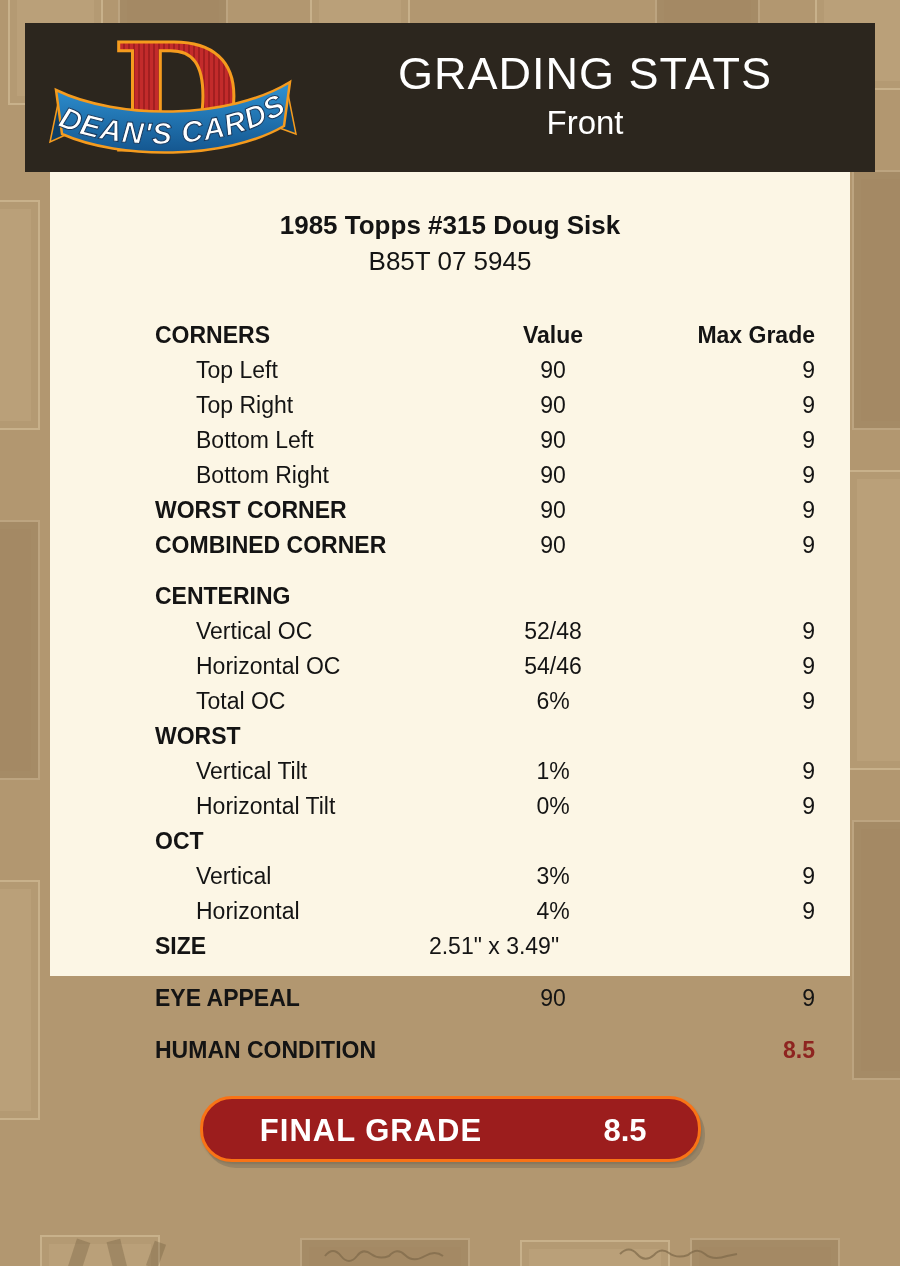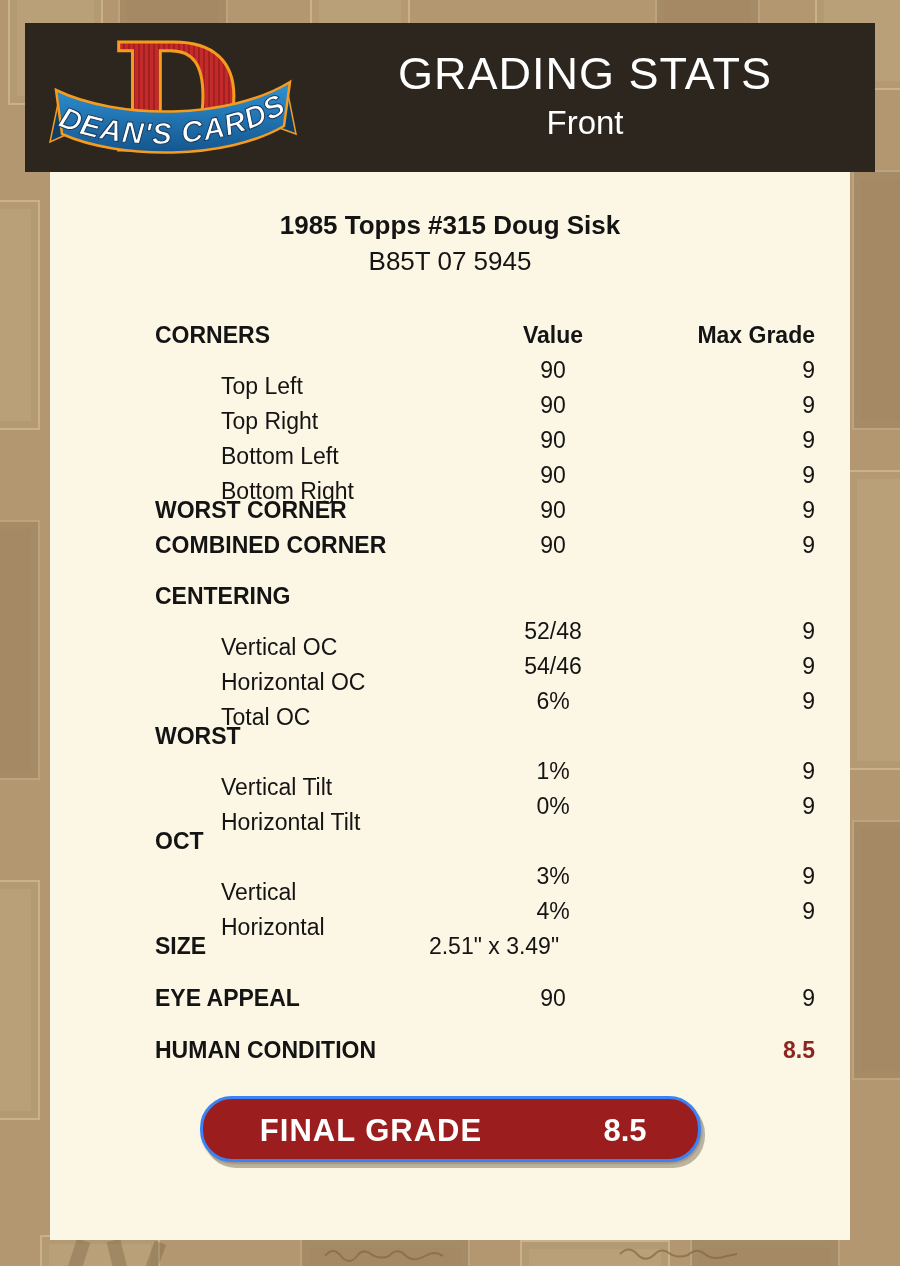--- a/index.html
+++ b/index.html
@@ -31,43 +31,43 @@
   .logo { position:absolute; left:22px; top:5px; width:252px; height:140px; }
   .header-text {
     position:absolute; left:280px; right:10px; top:0; height:100%;
     text-align:center; color:#ffffff;
   }
   .header-title { font-size:45px; letter-spacing:1px; margin-top:25px; }
   .header-subtitle { font-size:33px; margin-top:4px; }
 
   
   .panel {
-    position:absolute; left:50px; top:172px; width:800px; height:1068px;
+    position:absolute; left:50px; top:172px; width:800px; height:804px;
     background:#fcf6e5;
   }
   .card-title { position:absolute; top:38px; width:100%; text-align:center; font-size:26px; font-weight:bold; }
   .card-serial { position:absolute; top:74px; width:100%; text-align:center; font-size:26px; }
 
   
   .stats { position:absolute; left:0; top:146px; width:100%; }
   .row { position:relative; height:35px; font-size:23px; }
   .lbl { position:absolute; left:105px; top:4px; font-weight:bold; white-space:nowrap; }
-  .lbl.item { left:171px; font-weight:normal;margin-top:16px; }
+  .lbl.item { left:146px; font-weight:normal; }
   .val { position:absolute; left:413px; width:180px; top:4px; text-align:center; }
   .max { position:absolute; left:585px; width:180px; top:4px; text-align:right; }
   .colhead { font-weight:bold; }
   .row-size .val { left:314px; width:260px; }
   .max.red { color:#8e2420; font-weight:bold; }
   .sp16 { height:16px; } .sp17 { height:17px; }
 
   
   .final-grade {
     position:absolute; left:150px; top:924px; width:501px; height:66px;
     background:#9c1d1d;
-    border:3px solid #3b82f6;
+    border:3px solid #f97316;
     border-radius:32px;
     box-shadow:4px 6px 0 rgba(125,113,92,0.5), 1px 2px 2px rgba(90,80,60,0.4);
     color:#ffffff;
   }
   .final-label { position:absolute; left:168px; top:14px; transform:translateX(-50%); font-size:31px; font-weight:bold; letter-spacing:1px; white-space:nowrap; }
   .final-value { position:absolute; left:422px; top:14px; transform:translateX(-50%); font-size:31px; font-weight:bold; }
 </style>
 </head>
 <body>
 

